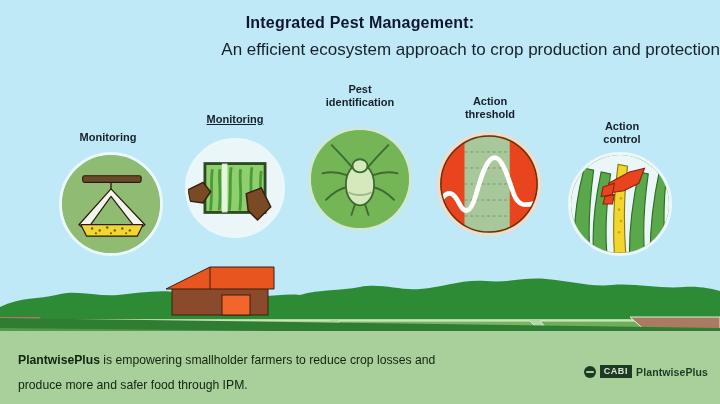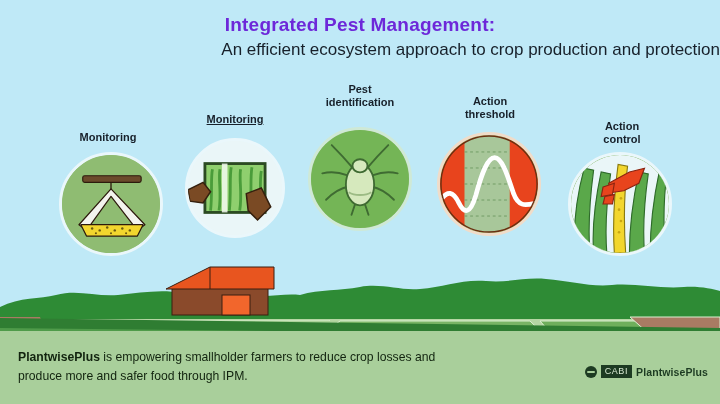--- a/index.html
+++ b/index.html
@@ -7,21 +7,21 @@
     width:720px;height:404px;overflow:hidden;
     font-family:"Liberation Sans", sans-serif;
     background:#bfe9f7;
     position:relative;
   }
   #stage{position:relative;width:720px;height:404px;overflow:hidden;background:#bfe9f7;}
 
   
   .title{
     position:absolute;left:0;right:0;top:14px;text-align:center;
-    font-size:19px;font-weight:bold;color:#6d28d9;letter-spacing:.2px;
+    font-size:16px;font-weight:bold;color:#0f172a;letter-spacing:.2px;
   }
   .subtitle{
     position:absolute;left:0;right:0;top:40px;text-align:right;
     font-size:17px;color:#17202a;
   }
 
   
   .steplabel{
     position:absolute;text-align:center;font-size:11px;font-weight:bold;
     color:#17202a;line-height:13px;white-space:pre-line;
@@ -41,36 +41,36 @@
   
   .landscape{position:absolute;left:0;top:255px;width:720px;height:95px;}
   
   .banner{
     position:absolute;left:0;top:331px;width:720px;height:73px;
     background:#a9cf9b;
   }
   .bannerwedge{position:absolute;left:0;top:318px;width:720px;height:34px;}
   .bannertext{
     position:absolute;left:18px;top:348px;width:420px;
-    font-size:12.2px;line-height:19px;color:#12240f;
+    font-size:12.2px;line-height:25px;color:#12240f;
   }
   .bannertext b{font-weight:bold;}
 
   
   .logo{position:absolute;right:12px;top:365px;display:flex;align-items:center;gap:4px;}
   .logo .globe{
     width:12px;height:12px;border-radius:50%;
     background:#1d3b22;position:relative;flex:0 0 auto;
   }
   .logo .globe:after{
     content:"";position:absolute;left:2px;top:5px;width:8px;height:2px;
     background:#a9cf9b;border-radius:1px;
   }
   .logo .cabi{
-    background:#1d3b22;color:#d9ead3;font-size:9px;font-weight:normal;
+    background:#1d3b22;color:#d9ead3;font-size:9px;font-weight:bold;
     padding:1px 4px;letter-spacing:.6px;line-height:11px;
   }
   .logo .pw{font-size:10.5px;font-weight:bold;color:#1d3b22;letter-spacing:.1px;}
 </style>
 </head>
 <body>
 
 <div id="stage">
 
   <div class="landscape">

